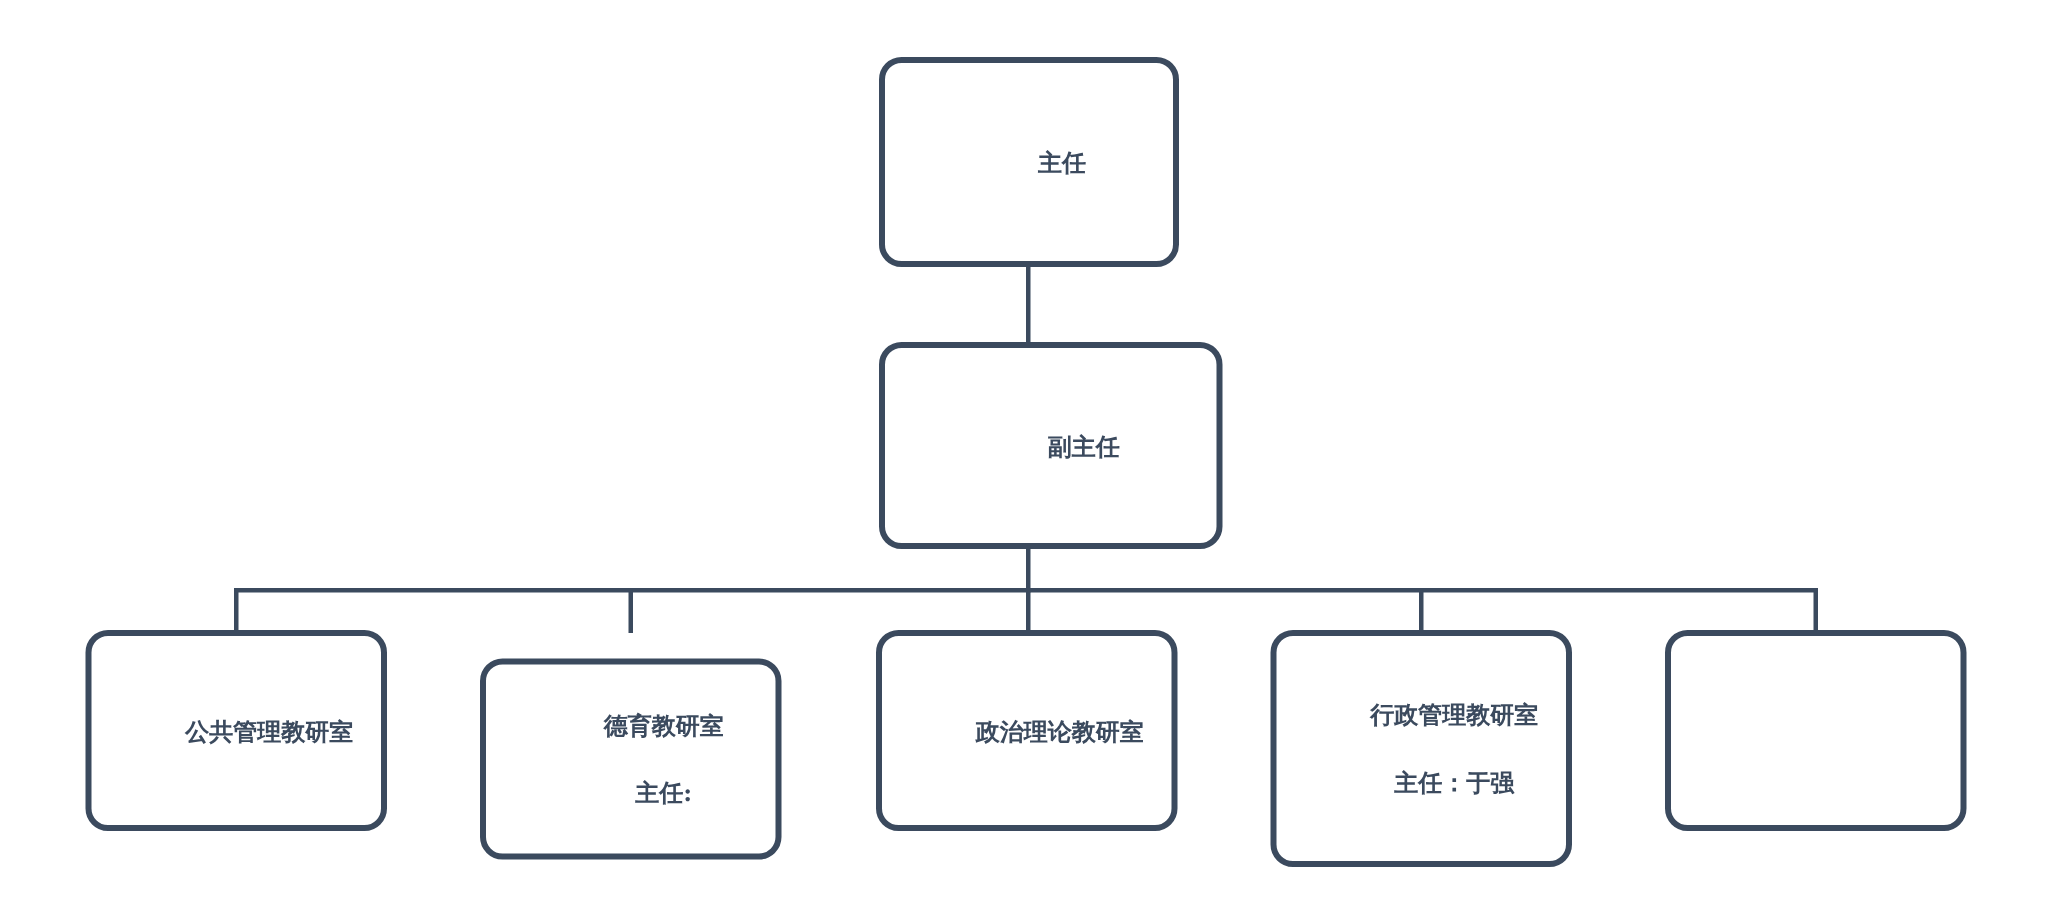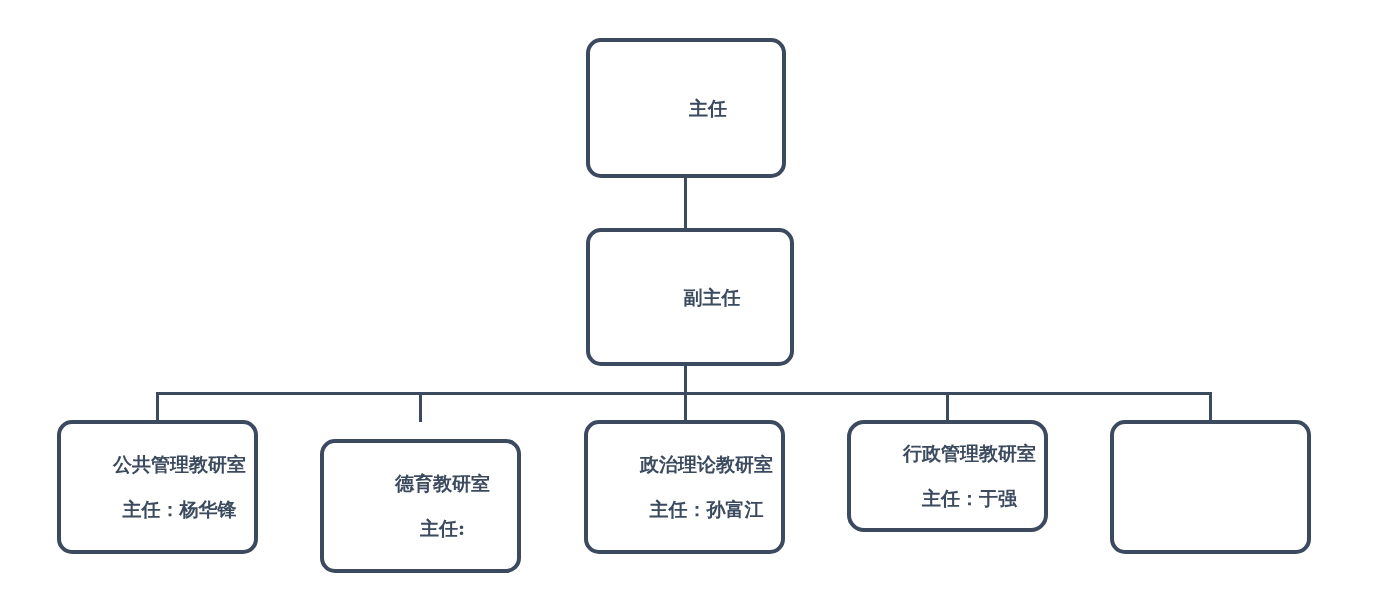--- a/index.html
+++ b/index.html
@@ -23,42 +23,42 @@
     border:4px solid var(--line-color);
     border-radius:15px;
     background:var(--node-fill);
     color:var(--text-color);
     display:flex;
     flex-direction:column;
     align-items:center;
     justify-content:center;
     text-align:center;
     font-weight:bold;
-    font-size:19px;
+    font-size:16px;
     line-height:45px;
     padding-left:44px;
   }
   .node-line{
     display:block;
     white-space:pre-wrap;
   }
   .line{
     position:absolute;
     background:var(--line-color);
   }
   .line.v{width:3px;}
   .line.h{height:3px;}
 
   
   #node-director{left:586px;top:38px;width:200px;height:140px;}
-  #node-deputy{left:586px;top:228px;width:208px;height:138px;}
+  #node-deputy{left:586px;top:228px;width:229px;height:138px;}
   #node-dept-1{left:57px;top:420px;width:201px;height:134px;}
   #node-dept-2{left:320px;top:420px;width:201px;height:134px;margin-top:19px;}
   #node-dept-3{left:584px;top:420px;width:201px;height:134px;}
-  #node-dept-4{left:847px;top:420px;width:201px;height:112px;border-radius:17px;}
+  #node-dept-4{left:847px;top:420px;width:201px;height:158px;}
   #node-dept-5{left:1110px;top:420px;width:201px;height:134px;}
 
   
   #conn-director-deputy{left:684px;top:176px;height:54px;}
   #conn-deputy-rail{left:684px;top:364px;height:31px;}
   #conn-rail{left:156px;top:392px;width:1056px;}
   #conn-drop-1{left:156px;top:392px;height:30px;}
   #conn-drop-2{left:419px;top:392px;height:30px;}
   #conn-drop-3{left:684px;top:392px;height:30px;}
   #conn-drop-4{left:946px;top:392px;height:30px;}
@@ -81,31 +81,29 @@
   <div class="node" id="node-director">
     <span class="node-line">主任</span>
   </div>
 
   <div class="node" id="node-deputy">
     <span class="node-line">副主任</span>
   </div>
 
   <div class="node" id="node-dept-1">
     <span class="node-line">公共管理教研室</span>
-    <span class="node-line">主任：杨华锋</span>
   </div>
 
   <div class="node" id="node-dept-2">
     <span class="node-line">德育教研室</span>
     <span class="node-line">主任:</span>
   </div>
 
   <div class="node" id="node-dept-3">
     <span class="node-line">政治理论教研室</span>
-    <span class="node-line">主任：孙富江</span>
   </div>
 
   <div class="node" id="node-dept-4">
     <span class="node-line">行政管理教研室</span>
     <span class="node-line">主任：于强</span>
   </div>
 
   <div class="node" id="node-dept-5">
   </div>
 

